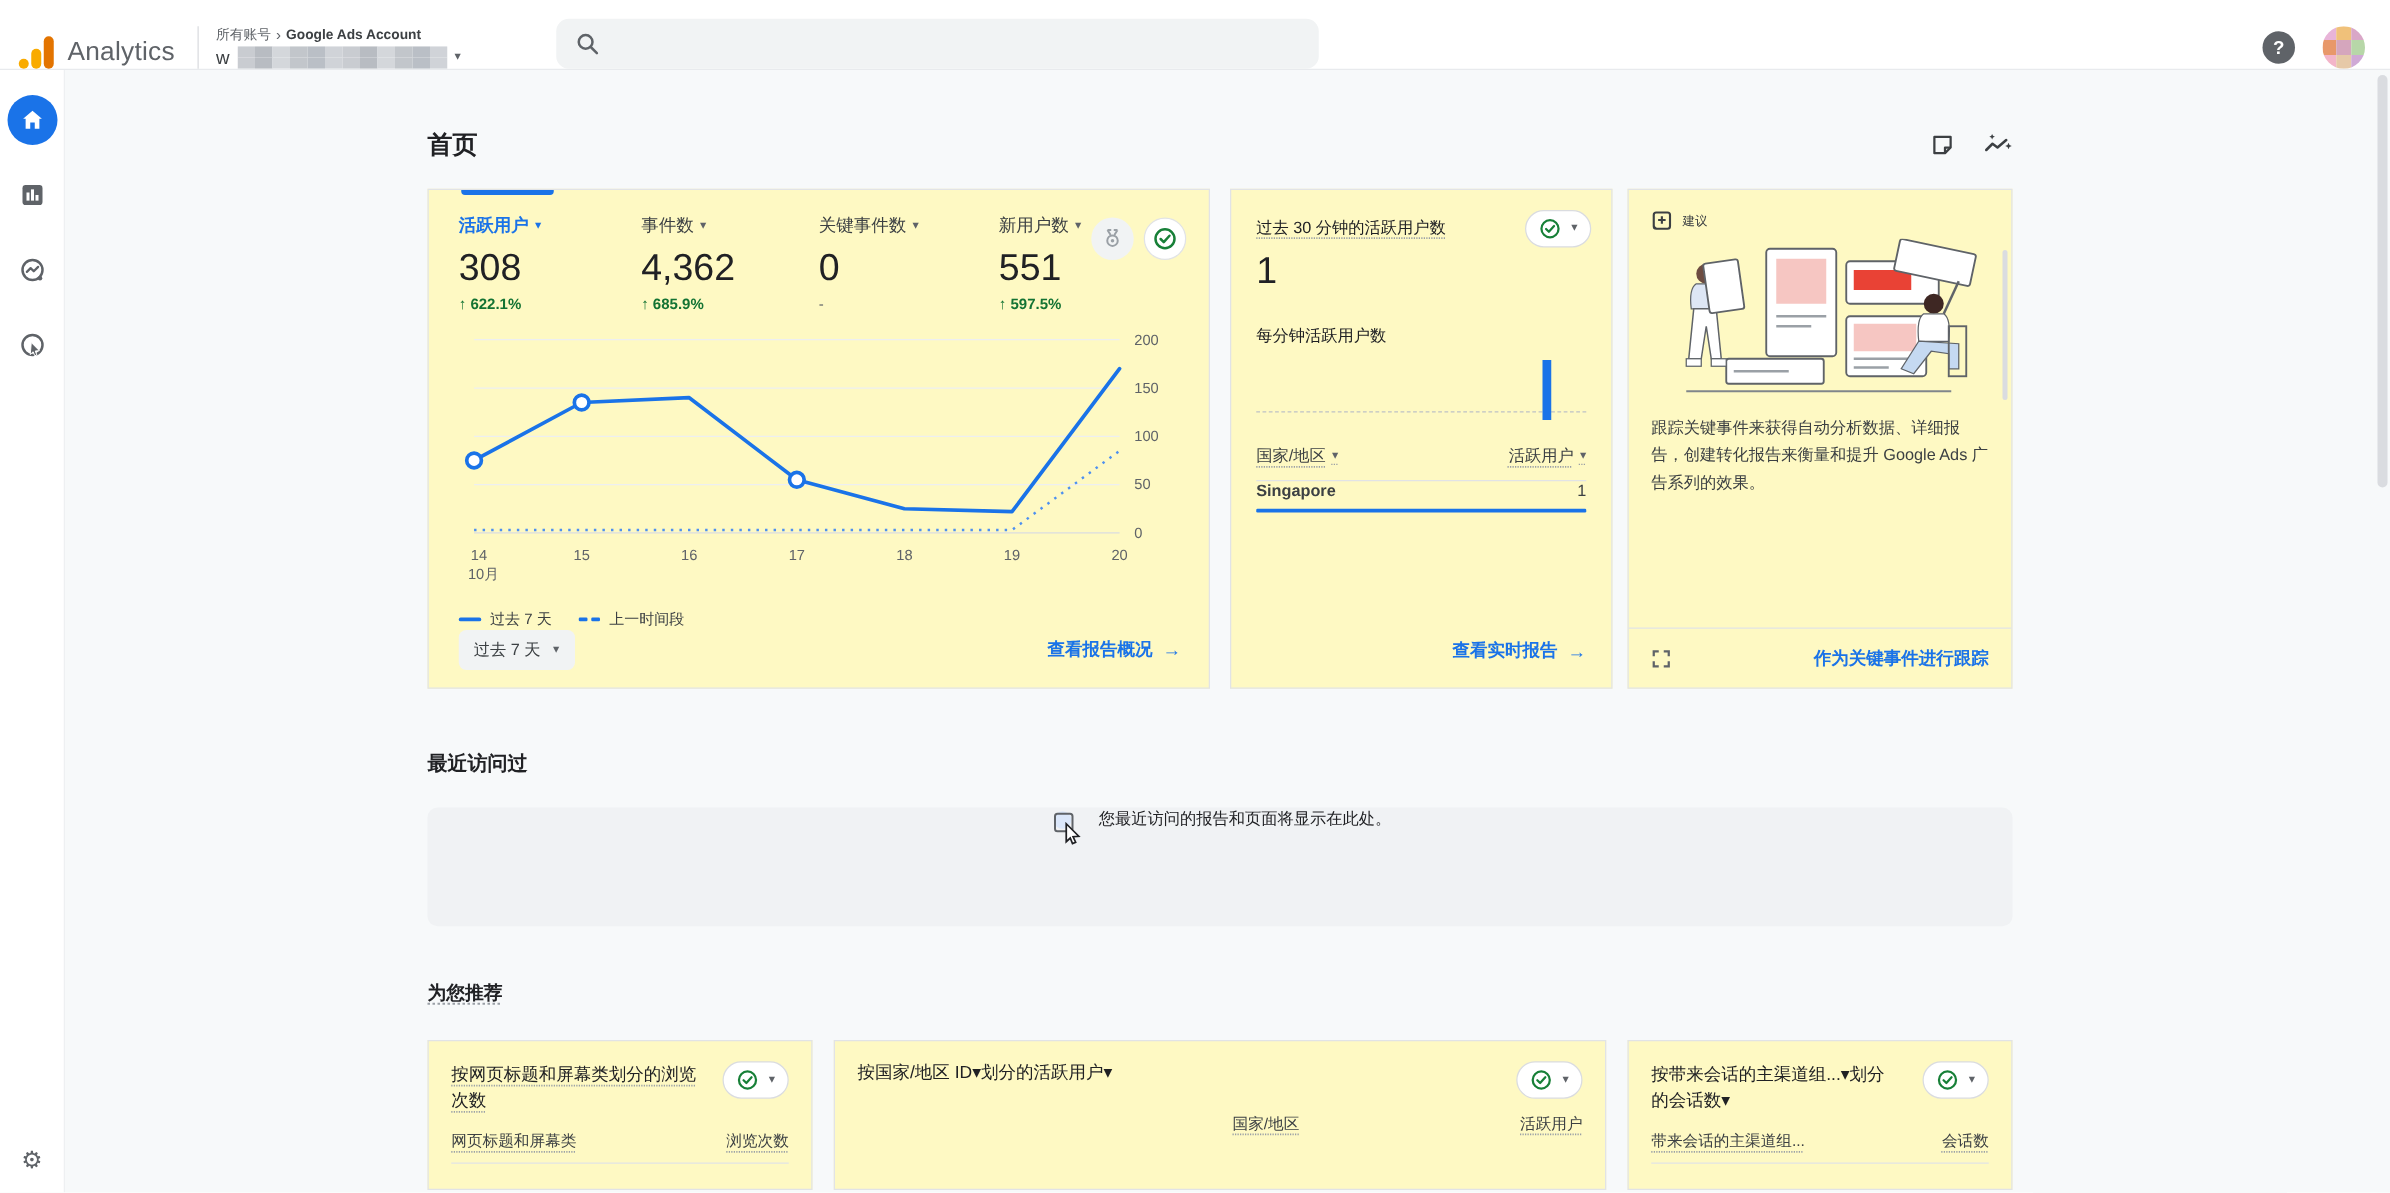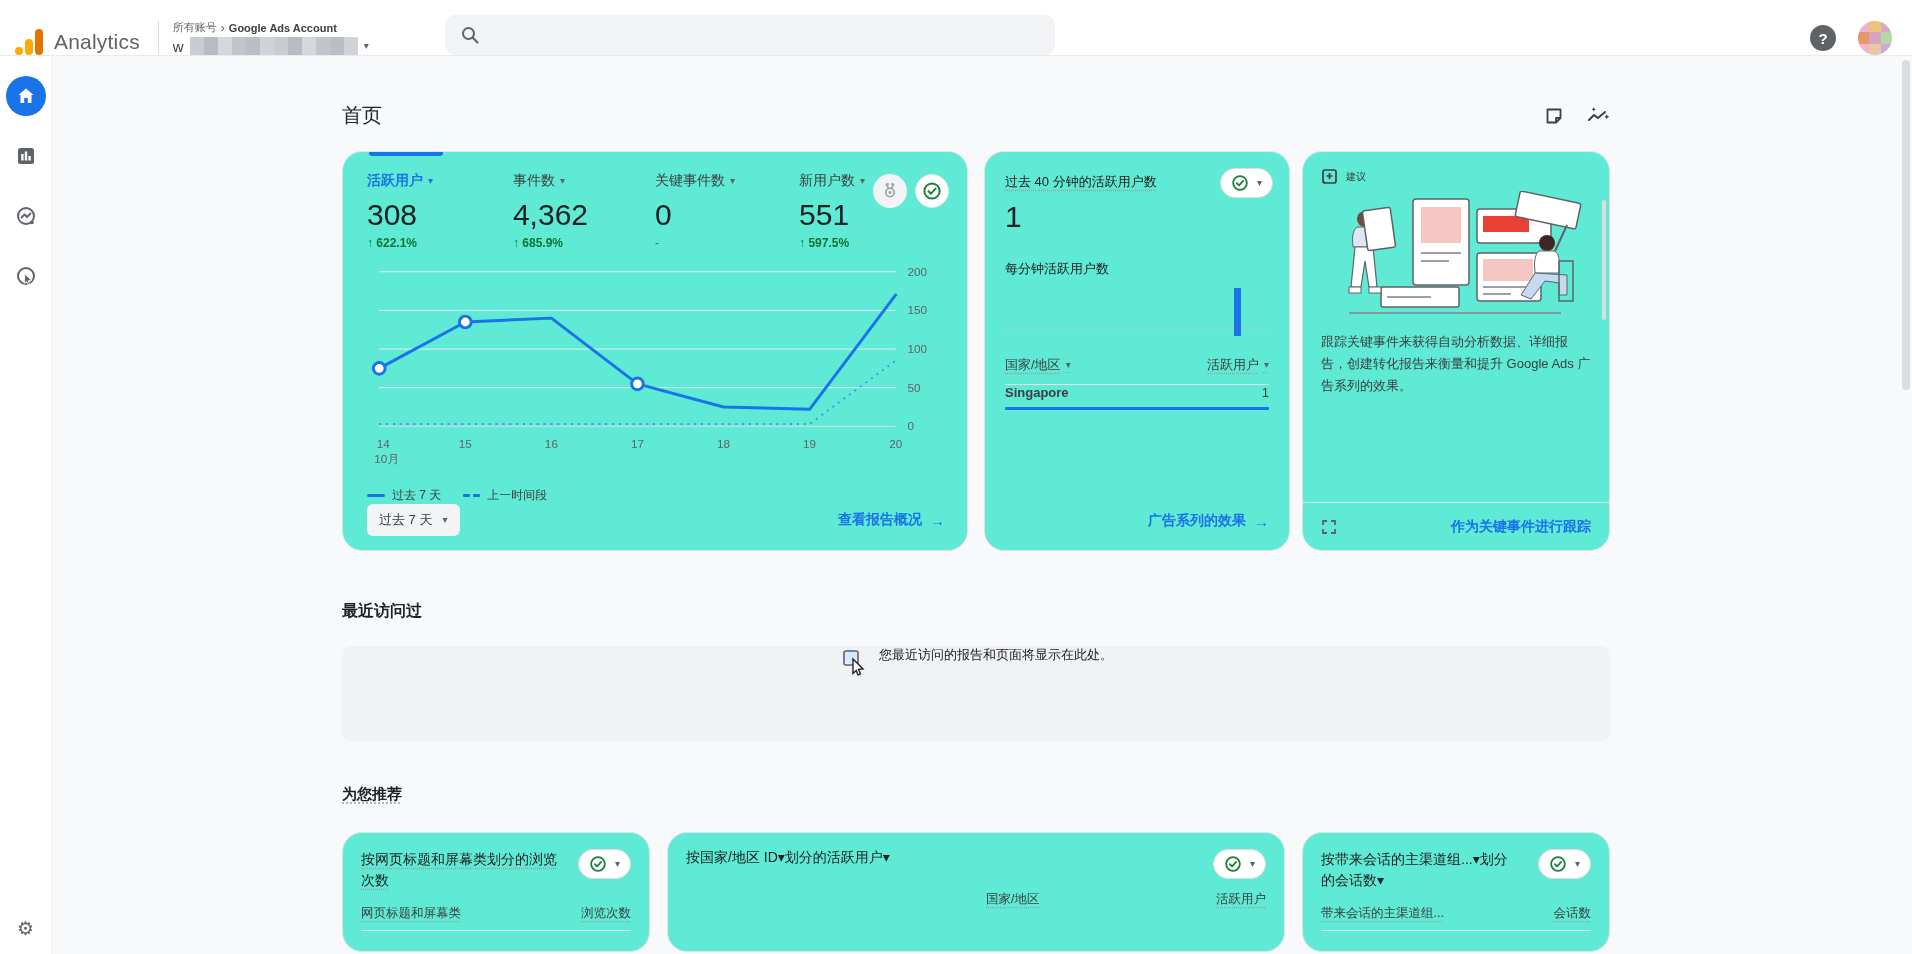--- a/index.html
+++ b/index.html
@@ -33,25 +33,25 @@
   .avatar{width:34px;height:34px;border-radius:50%;overflow:hidden;display:grid;grid-template-columns:repeat(3,1fr);grid-template-rows:repeat(3,1fr);cursor:pointer}
   
   .sidebar{position:absolute;top:56px;left:0;bottom:0;width:52px;background:#fff;border-right:1px solid #eef0f2;display:flex;flex-direction:column;align-items:center;padding-top:20px;z-index:10}
   .nav-item{width:40px;height:40px;border-radius:50%;display:flex;align-items:center;justify-content:center;margin-bottom:20px;cursor:pointer}
   .nav-item.active{background:#1a73e8}
   .nav-gear{margin-top:auto;margin-bottom:14px;font-size:19px;color:#5f6368;cursor:pointer}
   
   .main{position:absolute;top:56px;left:52px;right:0;bottom:0;background:#f7f9fa;overflow:hidden}
   .content{width:1268px;margin-left:290px}
   .page-head{display:flex;align-items:center;margin-top:46px}
-  .page-title{font-size:20px;color:#202124;font-weight:400}
+  .page-title{font-size:20px;color:#202124;font-weight:700}
   .page-actions{margin-left:auto;display:flex;gap:22px;align-items:center}
   .icon-btn{cursor:pointer;display:flex;align-items:center;justify-content:center}
   
-  .card{background:#5eead4;border:1px solid #e1e3e6;border-radius:20px;position:relative}
+  .card{background:#fef9c3;border:1px solid #e1e3e6;border-radius:0;position:relative}
   .row1{display:flex;margin-top:22px}
   .card-metrics{width:626px;height:400px;padding:20px 22px 14px 24px;display:flex;flex-direction:column}
   .tab-ind{position:absolute;top:0;left:26px;width:74px;height:4px;background:#1a73e8;border-radius:0 0 3px 3px}
   .metric-row{display:flex}
   .mcol{width:152px}
   .mcol.c2{width:148px}.mcol.c3{width:150px}
   .mlabel{font-size:14px;color:#3c4043;display:flex;align-items:center;gap:5px;cursor:pointer;white-space:nowrap}
   .mlabel.sel{color:#1a73e8;font-weight:bold}
   .mvalue{font-size:30px;color:#202124;font-weight:400;margin-top:8px}
   .mdelta{font-size:12px;color:#137333;margin-top:4px;font-weight:bold}
@@ -350,21 +350,21 @@
             <span class="caret">▾</span>
           </div>
           <div class="blue-link">
             <span>查看报告概况</span>
               <span class="arrow">→</span>
           </div>
         </div>
       </div>
 
       <div class="card card-rt">
-        <div class="rt-title dotted">过去 40 分钟的活跃用户数</div>
+        <div class="rt-title dotted">过去 30 分钟的活跃用户数</div>
         <div class="check-pill">
           <svg width="18" height="18" viewBox="0 0 20 20">
             <circle cx="10" cy="10" r="7.6" fill="none" stroke="#188038" stroke-width="2"></circle>
             <polyline points="6.5,10.2 9,12.7 13.6,7.6" fill="none" stroke="#188038" stroke-width="2" stroke-linecap="round" stroke-linejoin="round"></polyline>
           </svg>
           <span class="caret">▾</span>
         </div>
         <div class="rt-value">1</div>
         <div class="rt-sub">每分钟活跃用户数</div>
         <div class="rt-chart" id="rt-bars">
@@ -382,21 +382,21 @@
           </span>
         </div>
         <div class="rt-div"></div>
         <div class="rt-row">
           <span class="country">Singapore</span>
           <span class="num">1</span>
         </div>
         <div class="rt-rowbar"></div>
         <div class="rt-foot">
           <div class="blue-link">
-            <span>广告系列的效果</span>
+            <span>查看实时报告</span>
               <span class="arrow">→</span>
           </div>
         </div>
       </div>
 
       <div class="card card-sg">
         <div class="sg-head">
           <svg width="17" height="17" viewBox="0 0 17 17">
             <rect x="2" y="2" width="13" height="13" rx="2" fill="none" stroke="#3c4043" stroke-width="1.7"></rect>
             <path d="M8.5 5 V11 M5.5 8 H11.5" stroke="#3c4043" stroke-width="1.7"></path>

